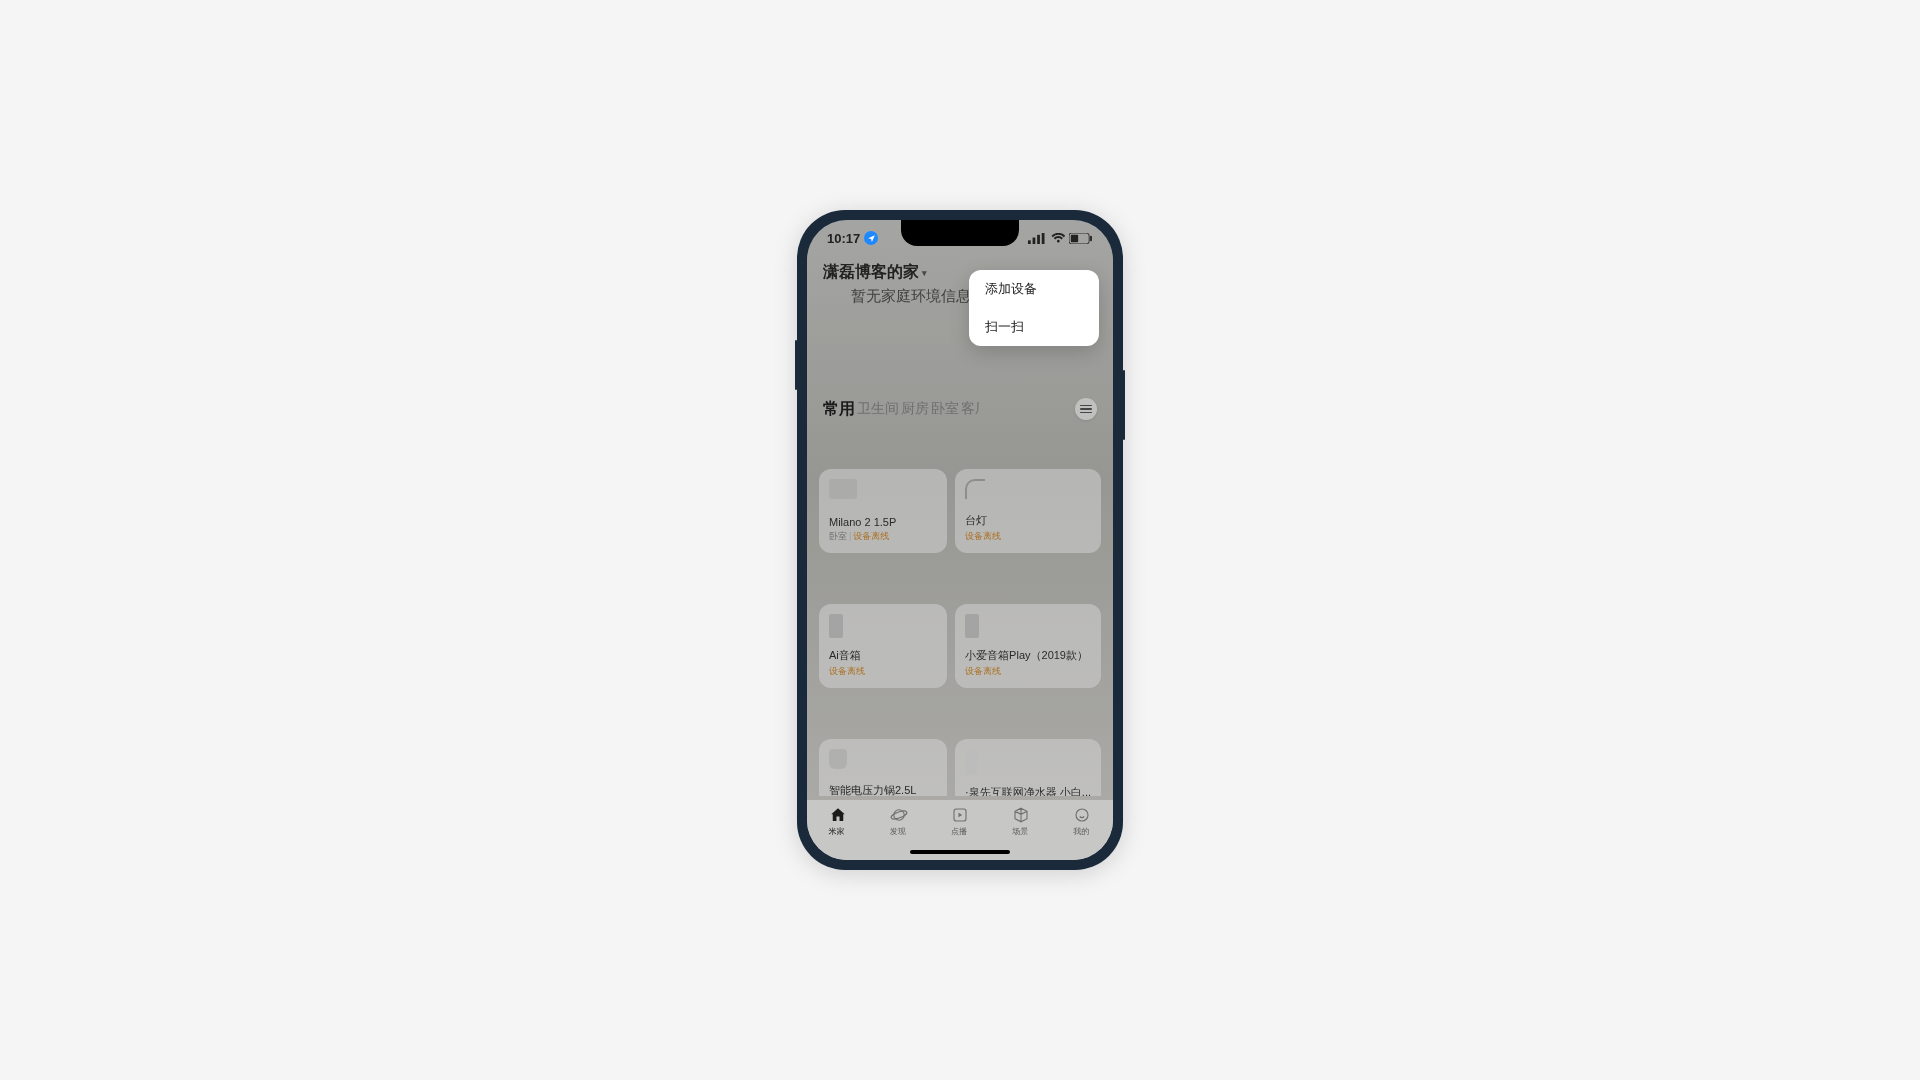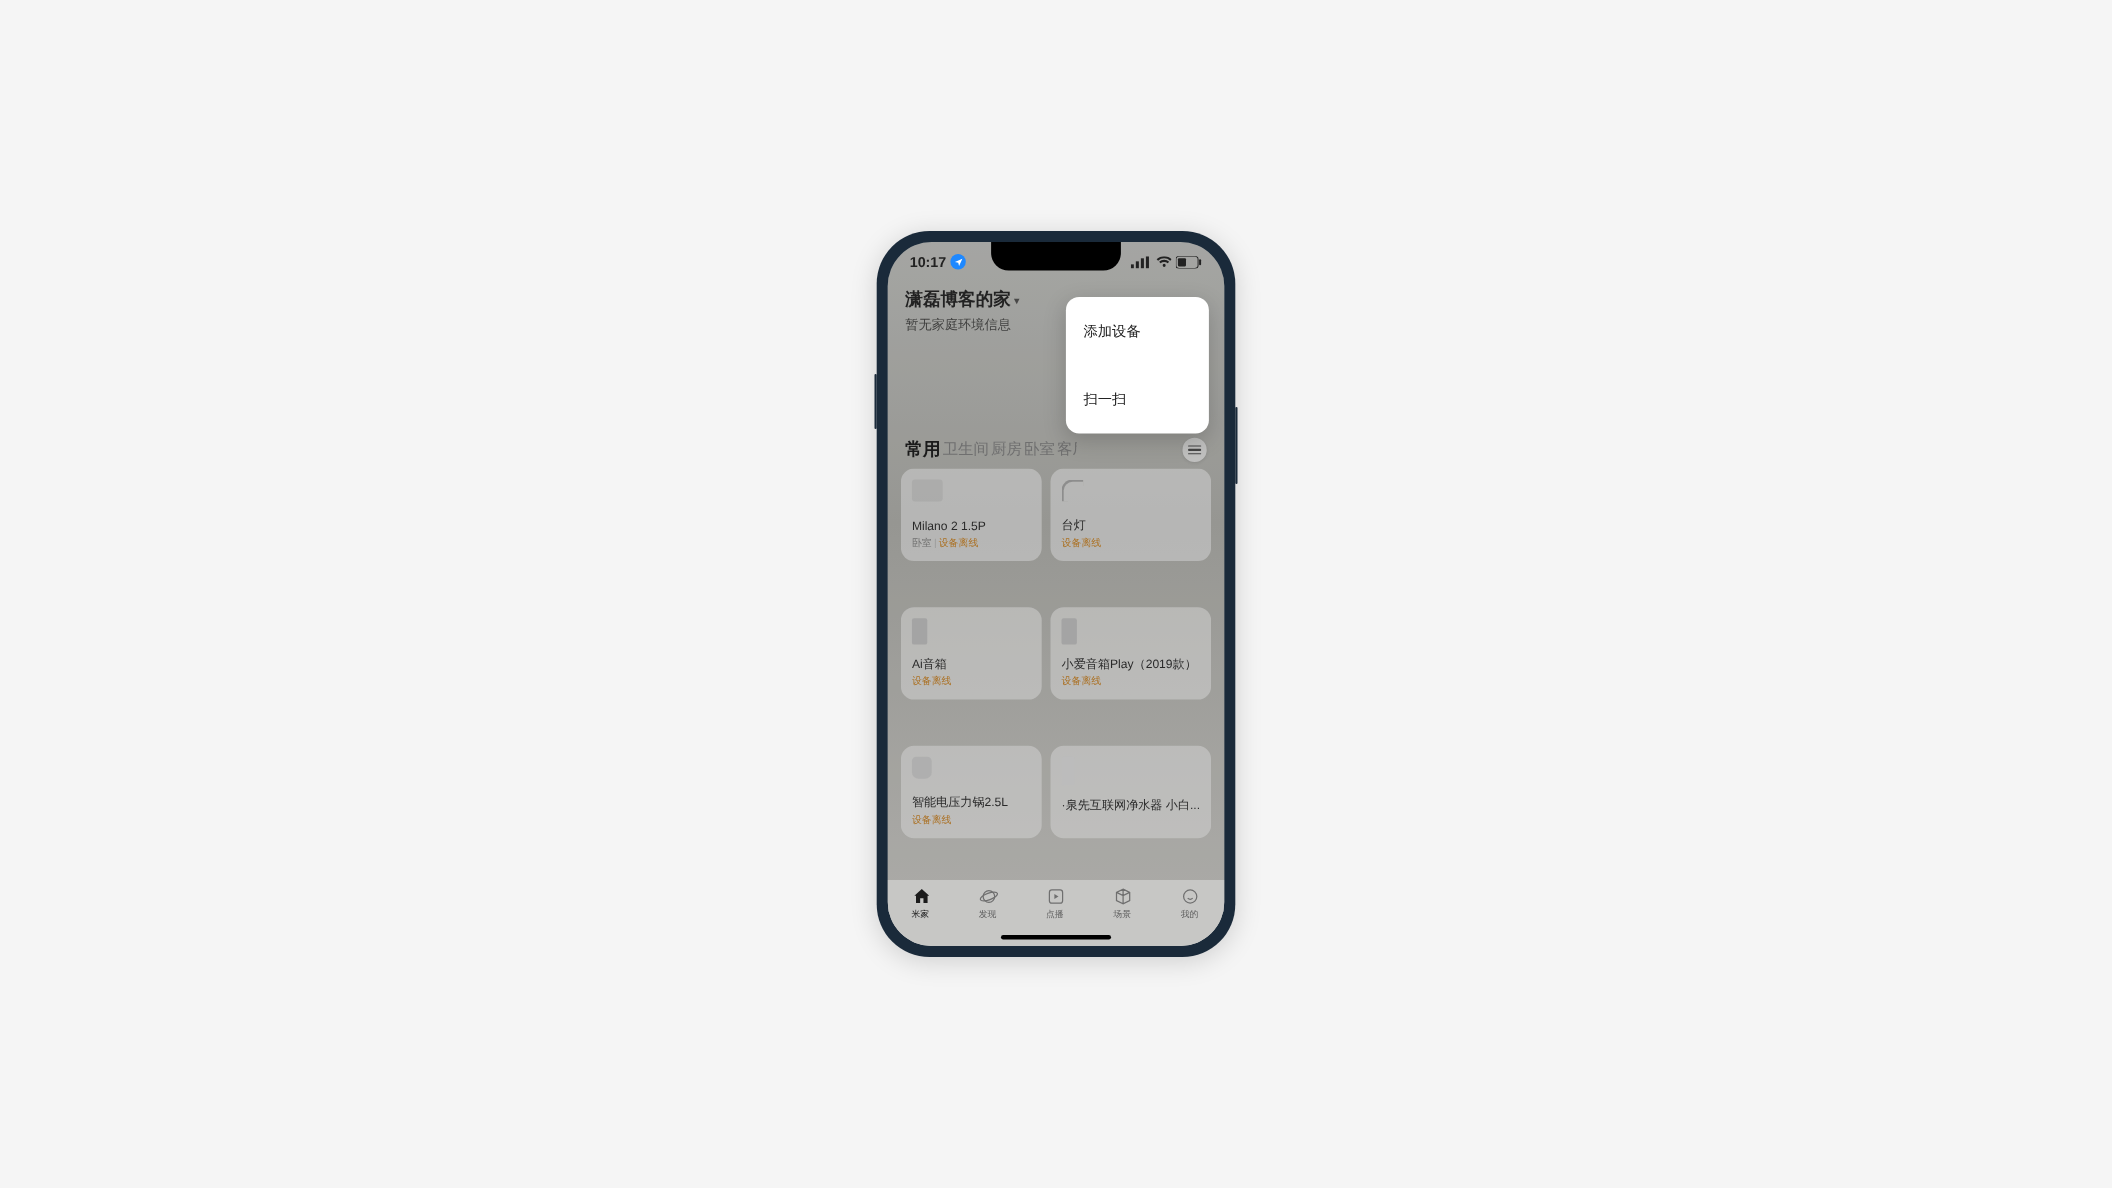--- a/index.html
+++ b/index.html
@@ -76,33 +76,33 @@
   .status-right { display: flex; align-items: center; gap: 4px; }
   .status-right svg { height: 11px; }
   .header {
     position: absolute;
     top: 42px; left: 16px;
     z-index: 3;
     color: #2a2a2a;
   }
   .home-title { font-size: 16px; font-weight: 700; display: flex; align-items: center; gap: 3px; }
   .home-title .caret { font-size: 9px; opacity: .7; }
-  .home-sub { font-size: 12px; margin-top: 4px; color: #3a3a3a; opacity: .85; }
+  .home-sub { font-size: 15px; margin-top: 4px; color: #3a3a3a; opacity: .85; margin-left: 28px; }
   .popup {
     position: absolute;
     top: 50px; right: 14px;
     width: 130px;
     background: #fff;
     border-radius: 12px;
     box-shadow: 0 6px 20px rgba(0,0,0,0.18);
     z-index: 30;
     overflow: hidden;
   }
   .popup-item {
-    padding: 22px 16px;
+    padding: 10px 16px;
     font-size: 13px;
     color: #222;
     cursor: pointer;
   }
   .tabs {
     position: absolute;
     top: 178px; left: 16px; right: 16px;
     display: flex;
     align-items: center;
     gap: 2px;
@@ -131,20 +131,21 @@
   }
   .card {
     background: rgba(255,255,255,0.55);
     border-radius: 12px;
     padding: 10px;
     display: flex;
     flex-direction: column;
     justify-content: space-between;
     height: 84px;
     cursor: pointer;
+    margin-top: 43px;
   }
   .card-icon {
     width: 28px; height: 20px;
     background: rgba(200,200,200,0.6);
     border-radius: 3px;
   }
   .card-icon.speaker { width: 14px; height: 24px; border-radius: 2px; background: rgba(190,190,190,0.7);}
   .card-icon.screen-spk { width: 26px; height: 18px; background: #3a3a3a; border: 1px solid #888; }
   .card-icon.pot { width: 18px; height: 20px; border-radius: 4px 4px 6px 6px; background: rgba(210,210,210,0.8);}
   .card-icon.purifier { width: 12px; height: 26px; background: rgba(230,230,230,0.9); border-radius: 2px;}

